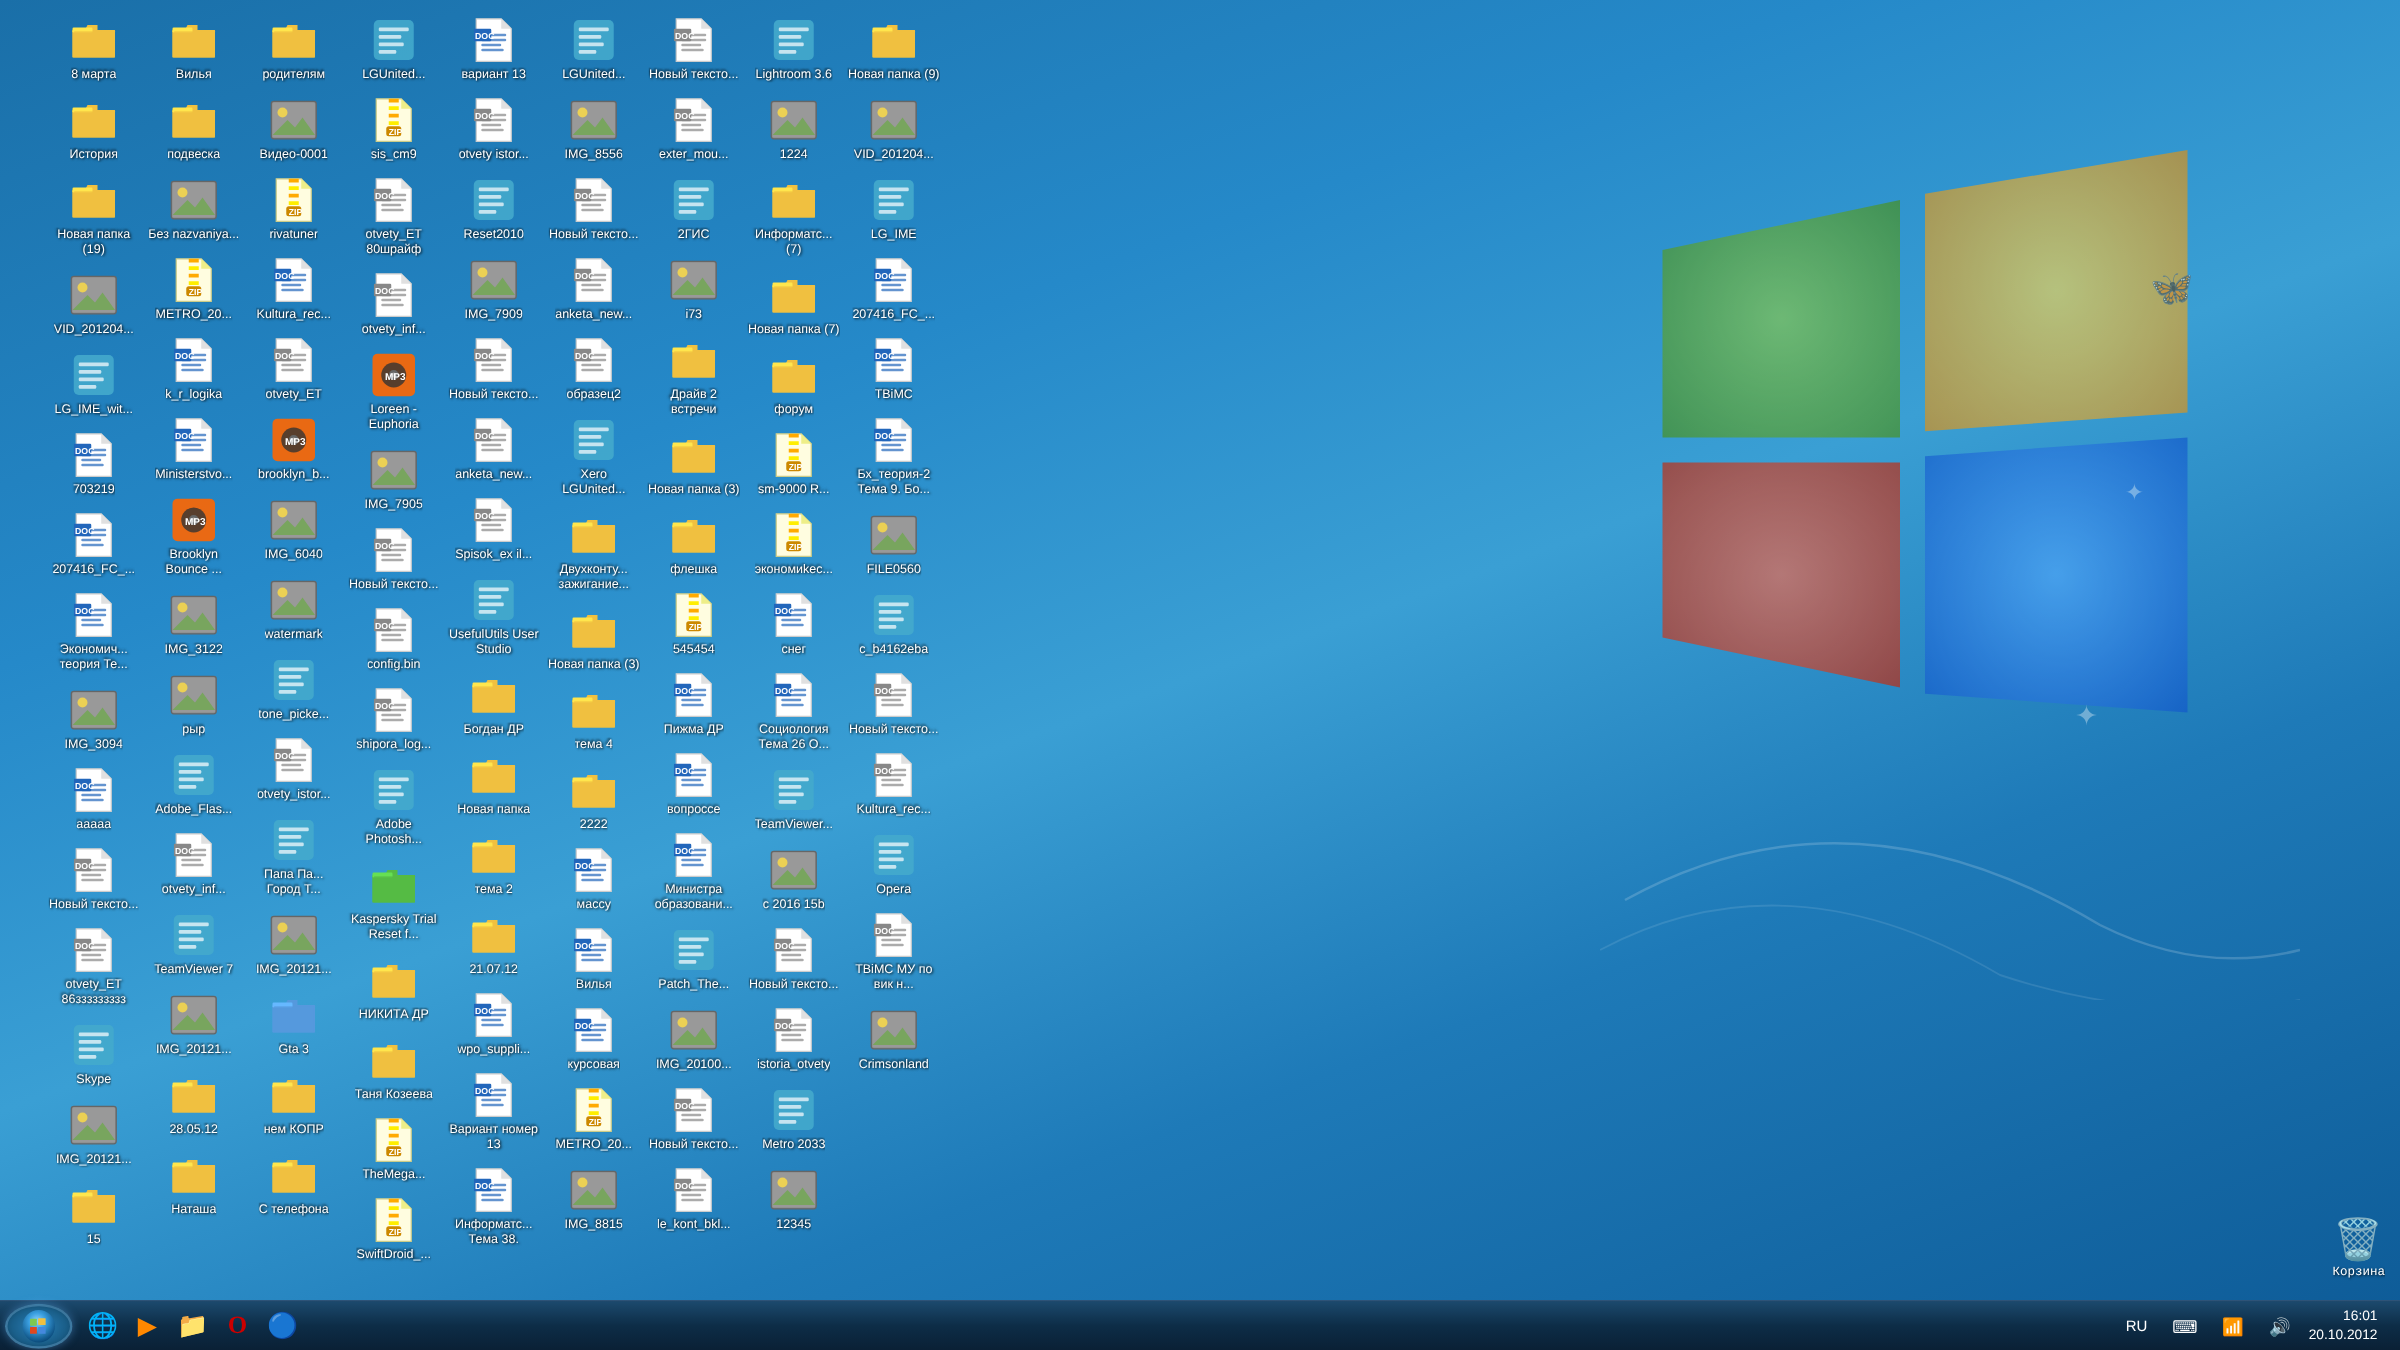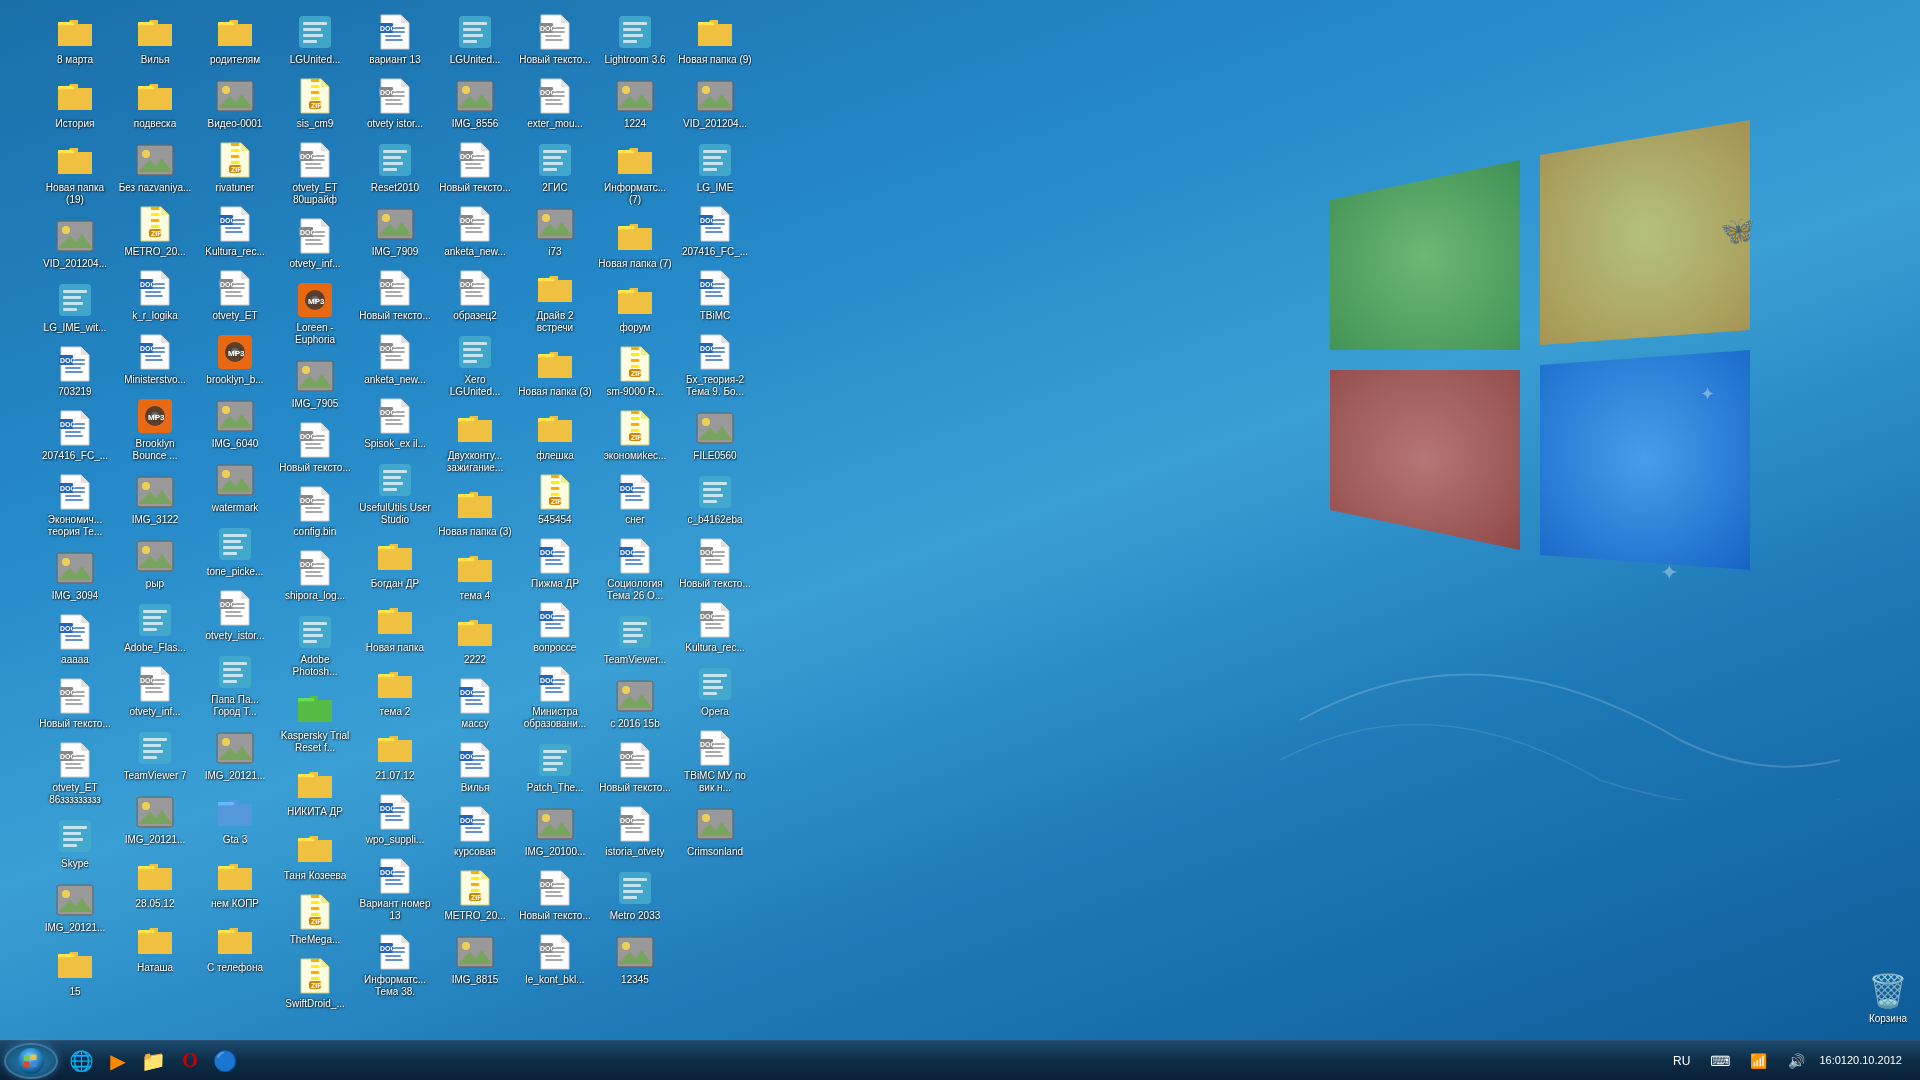--- a/index.html
+++ b/index.html
@@ -119,21 +119,21 @@
     .system-tray {
       display: flex;
       align-items: center;
       gap: 20px;
       font-size: 12px;
       color: white;
     }
 
     .clock {
       display: flex;
-      flex-direction: row;
+      flex-direction: column;
       align-items: flex-end;
       font-size: 11px;
       color: white;
       line-height: 1.3;
       padding: 0 6px;
       cursor: pointer;
     }
 
     .recycle-bin {
       position: absolute;
@@ -1941,21 +1941,21 @@
     <polygon points="2,28 14,16 20,22 26,14 36,28" fill="#6aaa44" opacity="0.7"></polygon>
   </svg>
         </div>
     <span class="icon-label">Crimsonland</span>
   </div>
     </div>
 </div>
 
 <div class="recycle-bin">
   <div class="icon-img" style="font-size:32px;">🗑️</div>
-  <span class="icon-label" style="color:white;text-shadow:1px 1px 2px rgba(0,0,0,0.9);">Корзина</span>
+  <span class="icon-label" style="color:white;text-shadow:1px 1px 2px rgba(0,0,0,0.9);font-family:Liberation Mono, monospace;">Корзина</span>
 </div>
 
 <div class="taskbar">
 
   <div class="start-button">
     <svg viewBox="0 0 28 28" xmlns="http://www.w3.org/2000/svg">
       <defs>
         <radialGradient id="orbGrad" cx="45%" cy="35%" r="65%">
           <stop offset="0%" stop-color="#8fd4ff"></stop>
           <stop offset="40%" stop-color="#3a9fe0"></stop>

